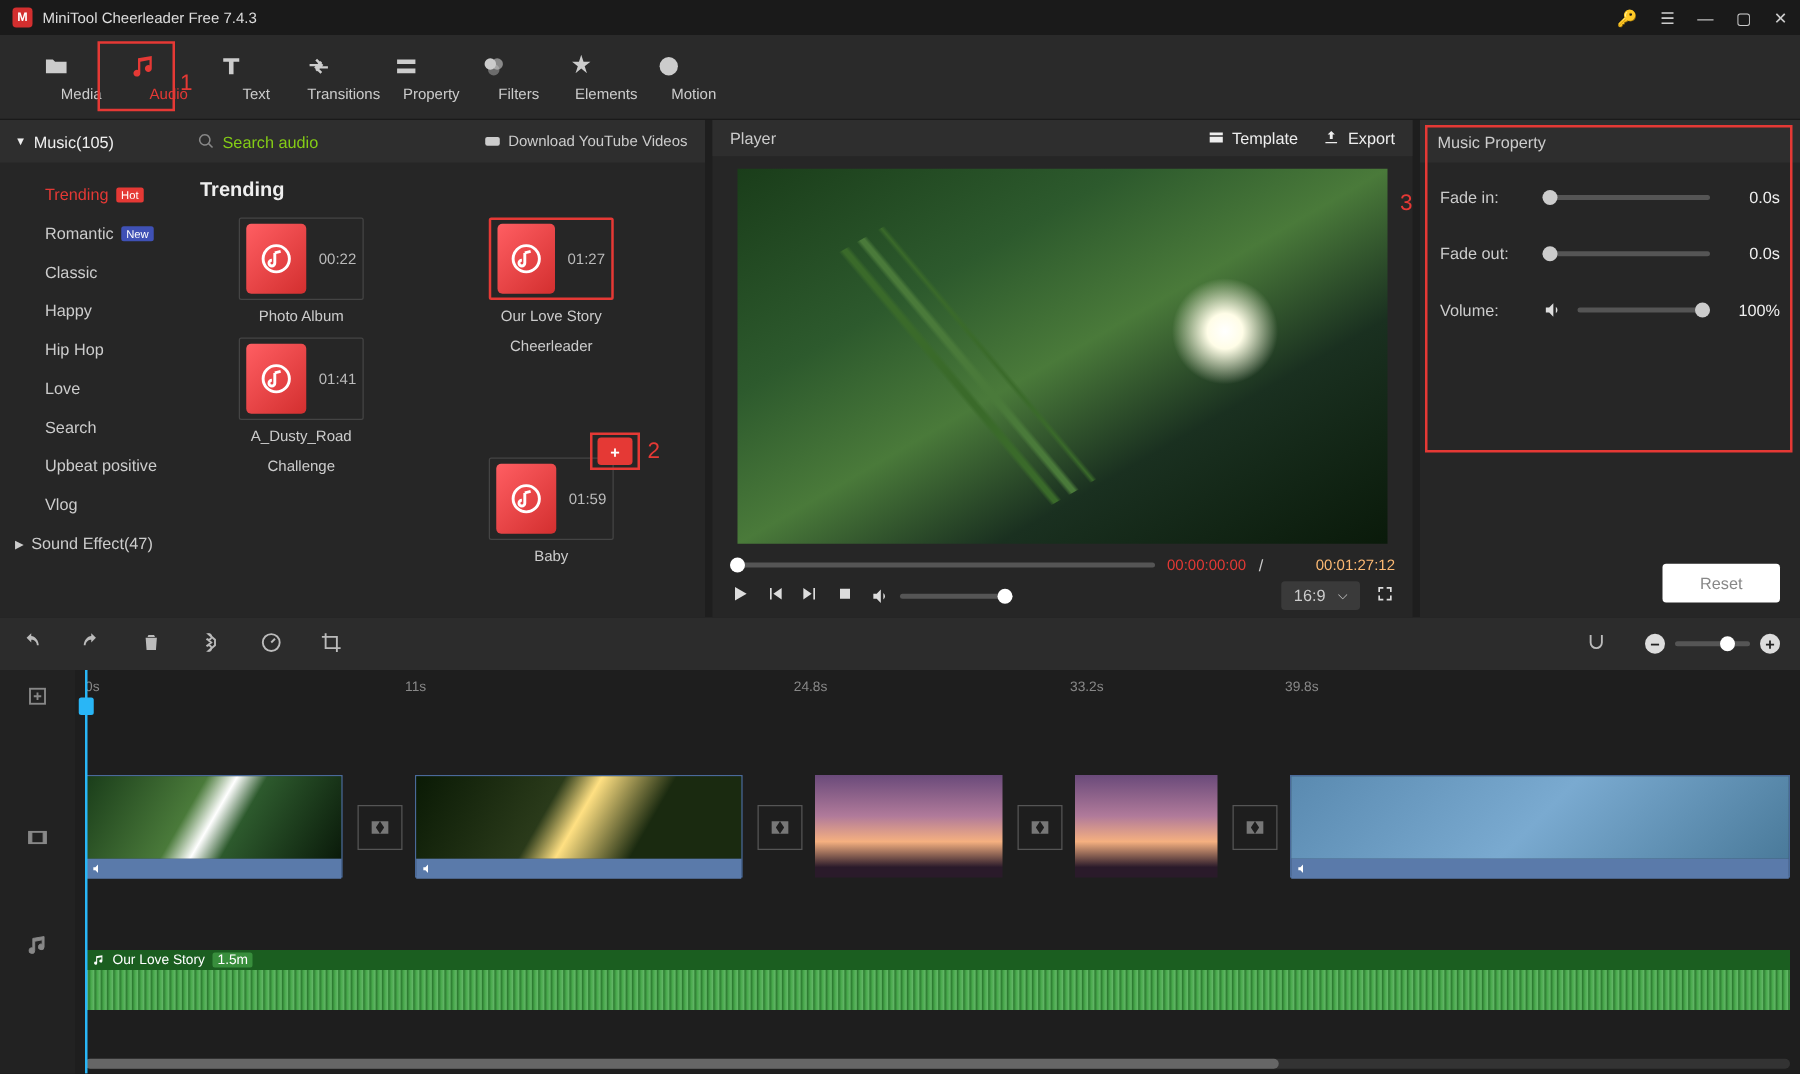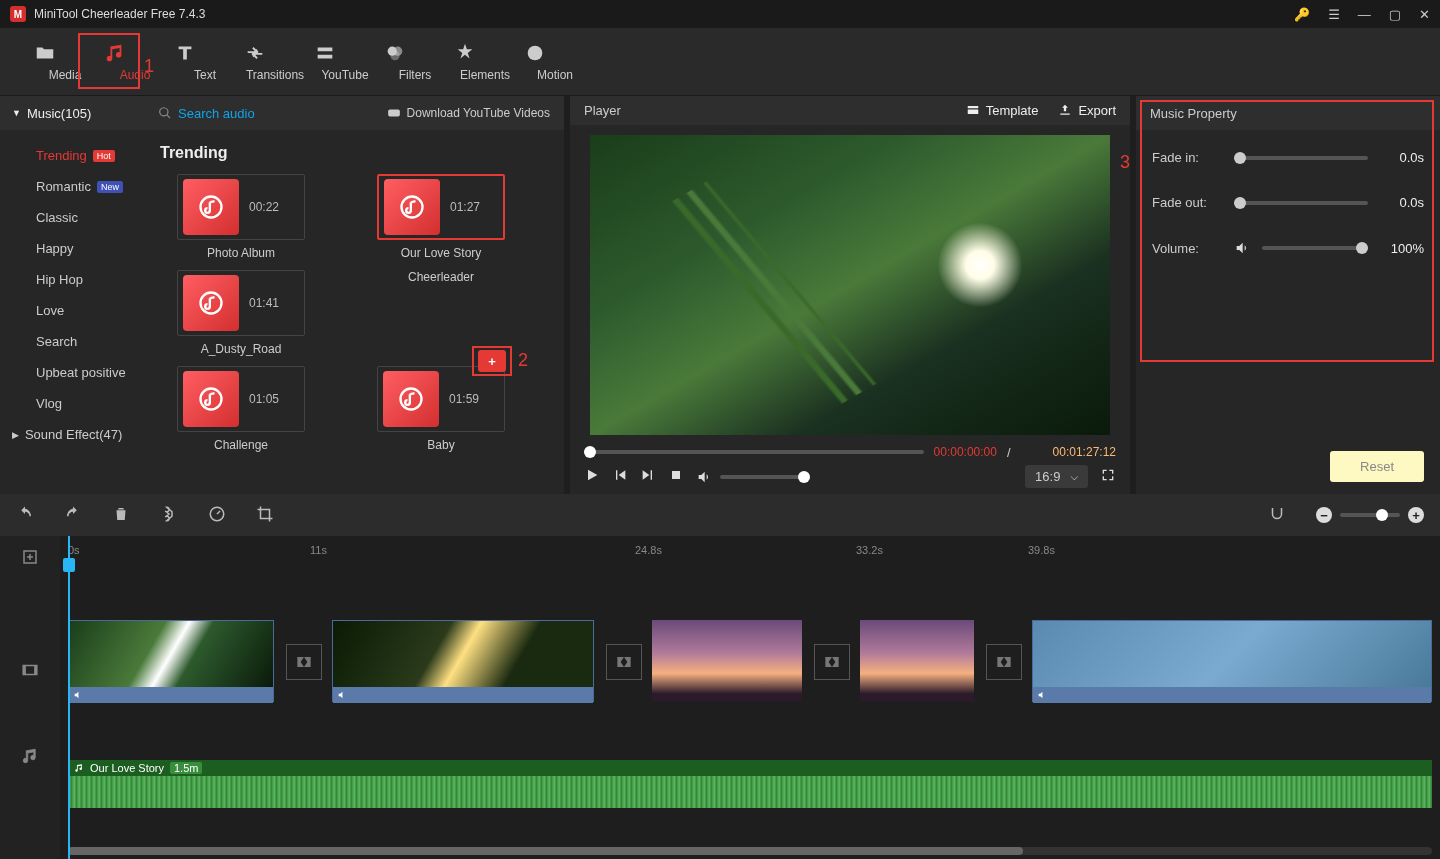--- a/index.html
+++ b/index.html
@@ -24,37 +24,37 @@
 .annot1 { position:absolute; left:144px; top:56px; color:#e53935; font-size:18px; z-index:31; }
 
 
 .content-row { display:flex; height:398px; }
 
 
 .library { width:564px; background:#262626; display:flex; flex-direction:column; position:relative; }
 .lib-header { height:34px; display:flex; align-items:center; background:#2e2e2e; }
 .lib-cat { width:150px; padding-left:12px; font-size:13px; color:#eee; display:flex; align-items:center; gap:6px; }
 .lib-cat .caret { font-size:9px; }
-.lib-search { flex:1; display:flex; align-items:center; gap:6px; color:#0ea5e9; padding-left:8px; }
+.lib-search { flex:1; display:flex; align-items:center; gap:6px; color:#84cc16; padding-left:8px; }
 .lib-yt { padding-right:14px; color:#ccc; font-size:12px; display:flex; align-items:center; gap:6px; }
 
 .lib-body { flex:1; display:flex; overflow:hidden; }
 .lib-side { width:150px; padding:10px 0; }
 .lib-side .cat-item { padding:8px 20px 8px 36px; font-size:13px; color:#ccc; cursor:pointer; display:flex; align-items:center; gap:6px; }
 .lib-side .cat-item.active { color:#e53935; }
 .badge { font-size:9px; padding:1px 4px; border-radius:2px; color:#fff; }
 .badge.hot { background:#e53935; }
 .badge.new { background:#3f51b5; }
 .lib-side .group { padding:8px 12px; font-size:13px; color:#ccc; display:flex; align-items:center; gap:6px; }
 
 .lib-grid { flex:1; padding:10px 6px; overflow:hidden; }
 .grid-title { font-size:16px; font-weight:600; color:#eee; margin:4px 0 12px 4px; }
 .grid-items { display:flex; flex-wrap:wrap; gap:10px 30px; }
 .audio-card { width:170px; display:flex; flex-direction:column; align-items:center; gap:6px; position:relative; }
-.audio-card .tile { width:128px; height:66px; border:1px solid #444; border-radius:2px; display:flex; align-items:center; padding:5px; gap:10px; }
+.audio-card .tile { width:100px; height:66px; border:1px solid #444; border-radius:2px; display:flex; align-items:center; padding:5px; gap:10px; }
 .audio-card .thumb { width:56px; height:56px; border-radius:4px; background:linear-gradient(135deg,#ff5e62,#d32f2f); display:flex; align-items:center; justify-content:center; }
 .audio-card .thumb svg { width:28px; height:28px; stroke:#fff; fill:none; stroke-width:2; }
 .audio-card .dur { color:#bbb; font-size:12px; }
 .audio-card .name { color:#ccc; font-size:12px; text-align:center; }
 .audio-card.selected .tile { border:2px solid #e53935; }
 
 .highlight2 { position:absolute; left:472px; top:250px; width:40px; height:30px; border:2px solid #e53935; z-index:30; }
 .plus-btn { position:absolute; left:478px; top:254px; width:28px; height:22px; background:#e53935; border-radius:3px; display:flex; align-items:center; justify-content:center; color:#fff; font-weight:bold; z-index:29; }
 .annot2 { position:absolute; left:518px; top:254px; color:#e53935; font-size:18px; z-index:31; }
 
@@ -86,21 +86,21 @@
 .props { flex:1; background:#262626; margin-left:6px; padding:0; position:relative; }
 .highlight3 { position:absolute; left:4px; top:4px; right:6px; height:262px; border:2px solid #e53935; z-index:30; }
 .annot3 { position:absolute; left:-16px; top:56px; color:#e53935; font-size:18px; z-index:31; }
 .props-head { height:34px; display:flex; align-items:center; padding:0 14px; background:#2e2e2e; font-size:13px; }
 .props-body { padding:20px 16px; display:flex; flex-direction:column; gap:30px; }
 .prop-row { display:flex; align-items:center; gap:12px; font-size:13px; }
 .prop-row .plabel { width:70px; color:#ccc; }
 .prop-row .pslider { flex:1; height:4px; background:#555; border-radius:2px; position:relative; }
 .prop-row .pslider .pknob { position:absolute; top:-4px; width:12px; height:12px; background:#ccc; border-radius:50%; }
 .prop-row .pval { width:44px; text-align:right; color:#eee; }
-.reset-btn { position:absolute; bottom:12px; right:16px; background:#fef9c3; padding:8px 30px; border-radius:3px; color:#888; }
+.reset-btn { position:absolute; bottom:12px; right:16px; background:#ffffff; padding:8px 30px; border-radius:3px; color:#888; }
 
 
 .tl-toolbar { height:42px; background:#2c2c2c; display:flex; align-items:center; padding:0 16px; gap:30px; }
 .tl-toolbar svg { width:18px; height:18px; fill:#bbb; }
 .tl-toolbar .tl-spacer { flex:1; }
 .tl-zoom { display:flex; align-items:center; gap:8px; }
 .tl-zoom .zbar { width:60px; height:4px; background:#555; position:relative; border-radius:2px; }
 .tl-zoom .zbar .zk { position:absolute; left:60%; top:-4px; width:12px; height:12px; background:#fff; border-radius:50%; }
 
 
@@ -171,21 +171,21 @@
   <div class="tab">
     <svg viewBox="0 0 24 24">
         <path d="M4 10h8l-3-3 1.5-1.5L16 11l-5.5 5.5L9 15l3-3H4zM20 14h-8l3 3-1.5 1.5L8 13l5.5-5.5L15 9l-3 3h8z"></path>
       </svg>
     <span class="tab-label">Transitions</span>
   </div>
   <div class="tab">
     <svg viewBox="0 0 24 24">
         <path d="M4 6h16v4H4zm0 8h16v4H4z"></path>
       </svg>
-    <span class="tab-label">YouTube</span>
+    <span class="tab-label">Property</span>
   </div>
   <div class="tab">
     <svg viewBox="0 0 24 24">
         <circle cx="9" cy="10" r="5"></circle>
         <circle cx="15" cy="10" r="5" opacity=".6"></circle>
         <circle cx="12" cy="15" r="5" opacity=".4"></circle>
       </svg>
     <span class="tab-label">Filters</span>
   </div>
   <div class="tab">
@@ -297,29 +297,20 @@
                   </svg>
                 </div>
                 <div class="dur">01:41</div>
               </div>
               <div class="name">A_Dusty_Road</div>
             </div>
             <div class="audio-card">
               <div class="name">Cheerleader</div>
             </div>
             <div class="audio-card">
-              <div class="tile">
-                <div class="thumb">
-                  <svg viewBox="0 0 24 24">
-                    <circle cx="12" cy="12" r="9"></circle>
-                    <path d="M11 8v7a2 2 0 1 1-2-2M11 8l4-1"></path>
-                  </svg>
-                </div>
-                <div class="dur">01:05</div>
-              </div>
               <div class="name">Challenge</div>
             </div>
             <div class="audio-card">
               <div class="tile">
                 <div class="thumb">
                   <svg viewBox="0 0 24 24">
                     <circle cx="12" cy="12" r="9"></circle>
                     <path d="M11 8v7a2 2 0 1 1-2-2M11 8l4-1"></path>
                   </svg>
                 </div>
@@ -480,21 +471,21 @@
       </div>
     <div class="tl-ico aud">
         <svg viewBox="0 0 24 24">
           <path d="M9 18a3 3 0 1 1-2-2.8V5l12-2v11a3 3 0 1 1-2-2.8V6.5L9 8z" fill="#888"></path>
         </svg>
       </div>
   </div>
   <div class="tl-body">
     <div class="ruler">
       <span style="left:8px;">0s</span>
-      <span style="left:250px;">11s</span>
+      <span style="left:264px;">11s</span>
       <span style="left:575px;">24.8s</span>
       <span style="left:796px;">33.2s</span>
       <span style="left:968px;">39.8s</span>
     </div>
     <div class="playhead"></div>
     <div class="vid-track">
       <div class="clip c1" style="left:8px;width:206px;">
           <div class="cimg"></div>
           <div class="cbar">
             <svg viewBox="0 0 24 24">

